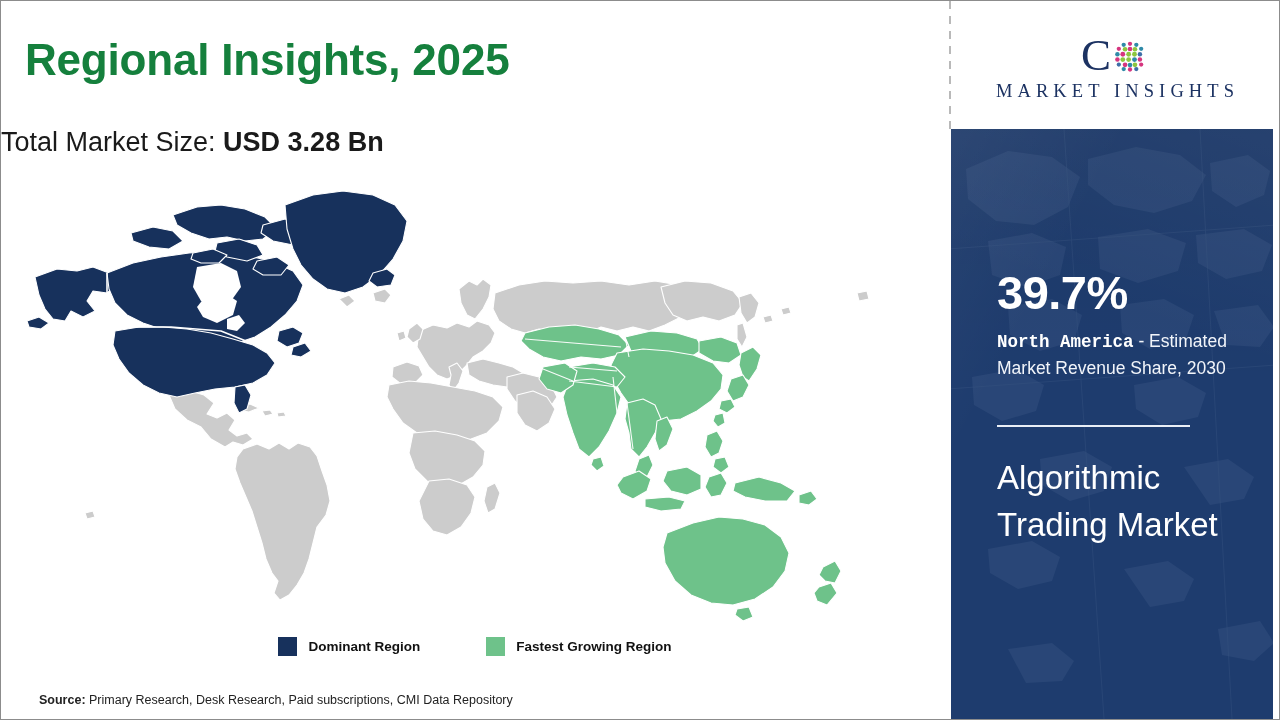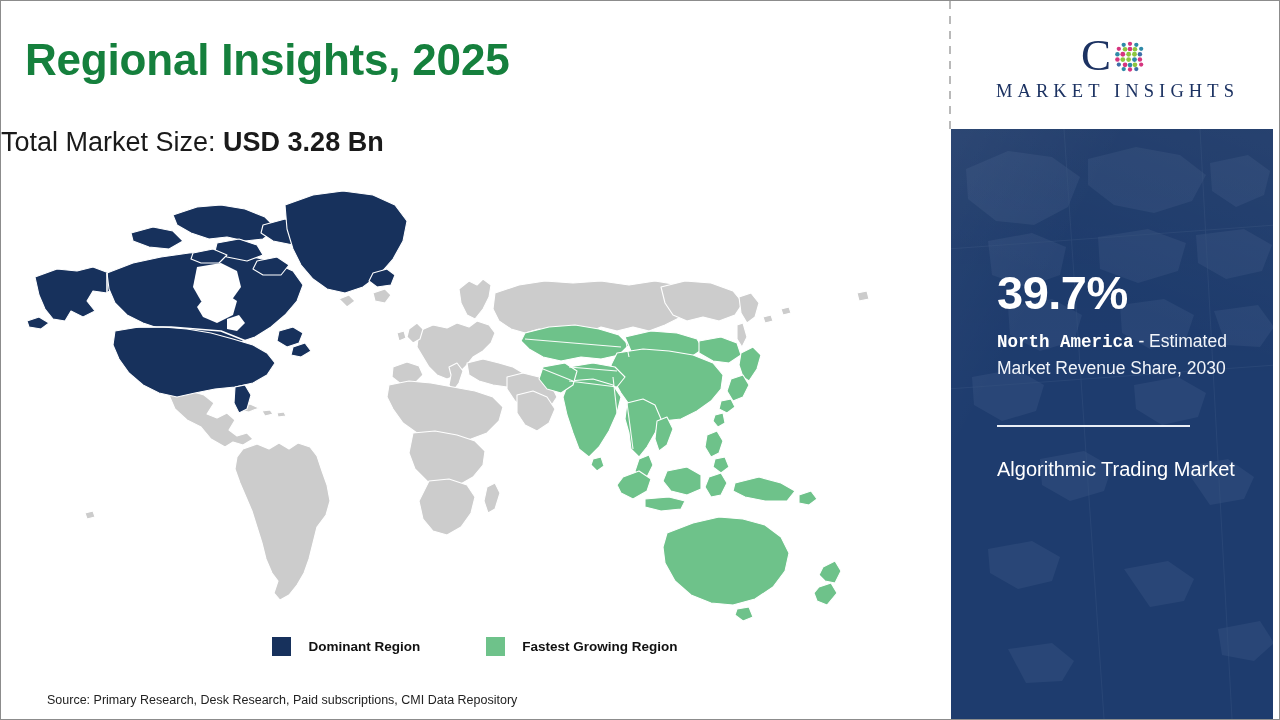--- a/index.html
+++ b/index.html
@@ -39,30 +39,30 @@
     position:absolute; left:20px; top:180px;
     width:860px; height:440px;
   }
   .map-wrap svg{ width:100%; height:100%; display:block; }
 
   
   .legend{
     position:absolute; left:0; top:636px; width:948px;
     display:flex; justify-content:center; align-items:center; gap:66px;
   }
-  .legend-item{ display:flex; align-items:center; gap:17px; }
+  .legend-item{ display:flex; align-items:center; gap:11px; }
   .legend-swatch{ width:19px; height:19px; display:block; }
   .legend-label{ font-size:13.5px; font-weight:bold; color:#111; white-space:nowrap; }
 
   
   .source-line{
     position:absolute; left:38px; top:692px;
     font-size:12.5px; color:#222; white-space:nowrap;
   }
-  .source-line .src-key{ font-weight:normal;margin-left:8px; }
+  .source-line .src-key{ font-weight:bold; }
   .source-line .src-val{ font-weight:400; }
 
   
   .v-divider{
     position:absolute; left:948px; top:0; width:2px; height:128px;
     background:repeating-linear-gradient(to bottom,#b9b9b9 0 8px,transparent 8px 15px);
   }
 
   
   .sidebar{
@@ -121,21 +121,21 @@
     margin-top:13px; font-size:17.5px; color:#f2f5fa;
     line-height:1.48; font-weight:400;
   }
   .stat-desc .region-name{ font-weight:bold; color:#ffffff;font-family:Liberation Mono, monospace; }
   .stat-rule{
     position:absolute; left:46px; top:296px; width:193px; height:2px;
     background:#e9eef6;
   }
   .market-name{
     position:absolute; left:46px; top:326px; width:262px;
-    font-size:20px; color:#ffffff; line-height:1.42; font-weight:400;
+    font-size:33px; color:#ffffff; line-height:1.42; font-weight:400;
   }
 </style>
 </head>
 <body>
 
 <div class="canvas">
 
   <div class="left-panel">
 
     <div class="page-title">Regional Insights, 2025</div>

